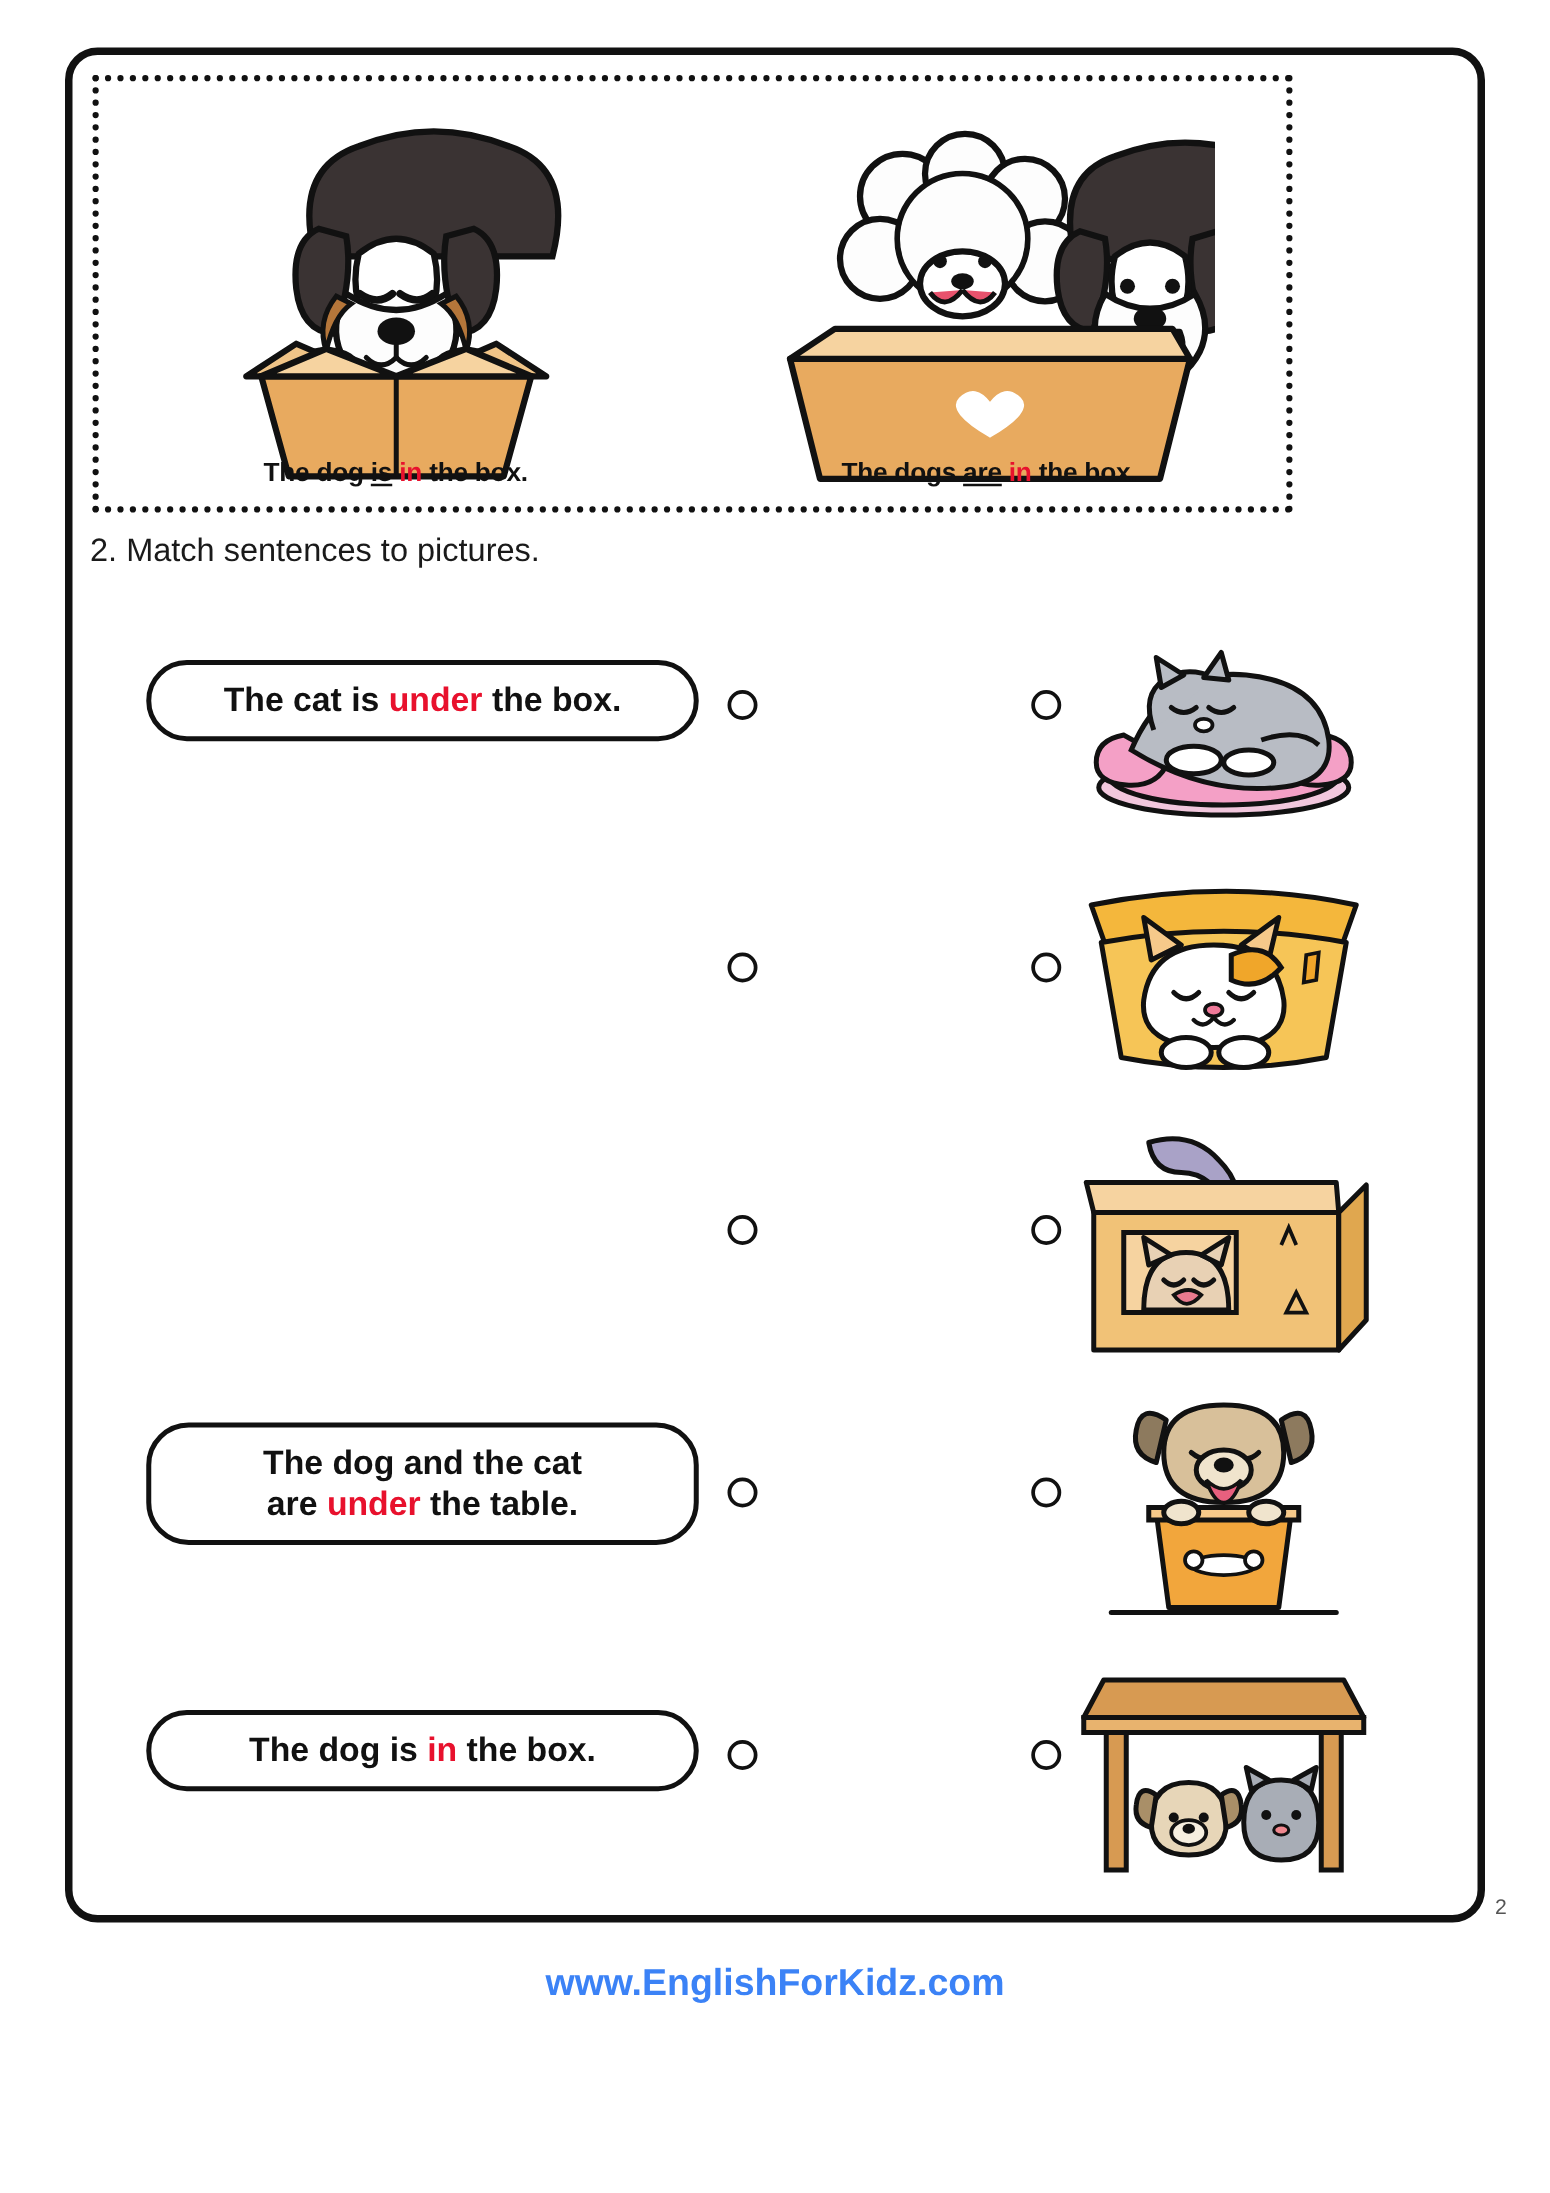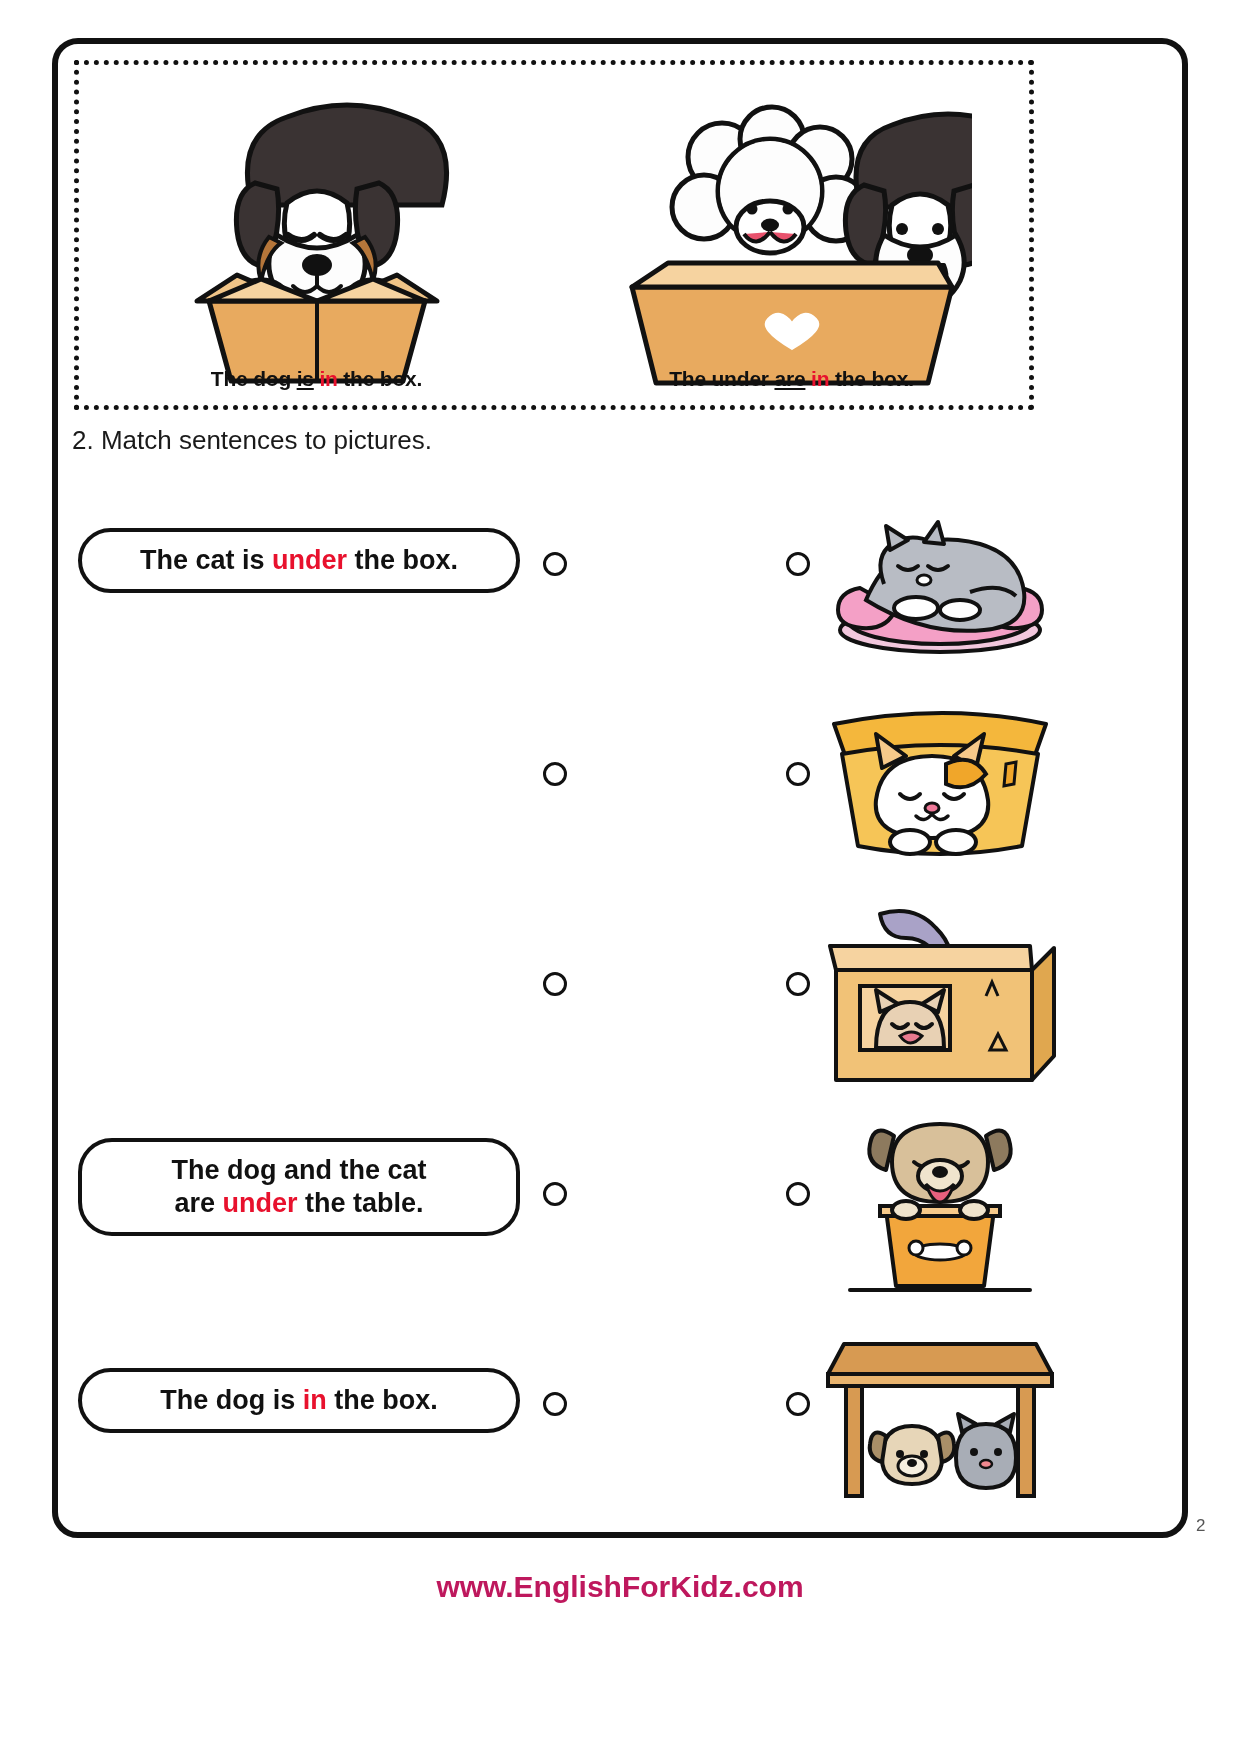--- a/index.html
+++ b/index.html
@@ -79,20 +79,21 @@
   
   .rows {
     position: absolute;
     left: 0;
     top: 480px;
     width: 1240px;
   }
   .row {
     position: relative;
     height: 210px;
+    margin-left: 39px;
   }
   .pill {
     position: absolute;
     left: 78px;
     width: 442px;
     box-sizing: border-box;
     border: 4px solid #111111;
     border-radius: 34px;
     background: #ffffff;
     text-align: center;
@@ -128,21 +129,21 @@
 
   
   .footer {
     position: absolute;
     left: 0;
     top: 1570px;
     width: 1240px;
     text-align: center;
     font-size: 30px;
     font-weight: bold;
-    color: #be185d;
+    color: #3b82f6;
   }
   .page-num {
     position: absolute;
     left: 1196px;
     top: 1516px;
     font-size: 17px;
     color: #555555;
   }
 </style>
 </head>
@@ -216,21 +217,21 @@
           <circle cx="148" cy="140" r="6" fill="#111"></circle>
           <ellipse cx="130" cy="166" rx="13" ry="9.5" fill="#111"></ellipse>
           <path d="M130 176 q-4 22 14 24 q18 -4 10 -24 z" fill="#e8526d" stroke="#111" stroke-width="4" stroke-linejoin="round"></path>
         </g>
 
         <path d="M20 200 h320 l-24 96 h-272 z" fill="#e8aa5f" stroke="#111" stroke-width="5" stroke-linejoin="round"></path>
         <path d="M20 200 l36 -24 h270 l14 24 z" fill="#f6d3a0" stroke="#111" stroke-width="5" stroke-linejoin="round"></path>
         <path d="M180 236 q-12 -16 -24 -4 q-10 10 24 30 q34 -20 24 -30 q-12 -12 -24 4 z" fill="#ffffff" stroke="#ffffff" stroke-width="2"></path>
       </svg>
       <div class="example-caption">
-        <span>The under </span><span class="u">are</span><span> </span><span class="red">in</span><span> the box.</span>
+        <span>The dogs </span><span class="u">are</span><span> </span><span class="red">in</span><span> the box.</span>
       </div>
     </div>
 
   </div>
 </div>
 
 <div class="section-title">2. Match sentences to pictures.</div>
 
 <div class="rows">
 

